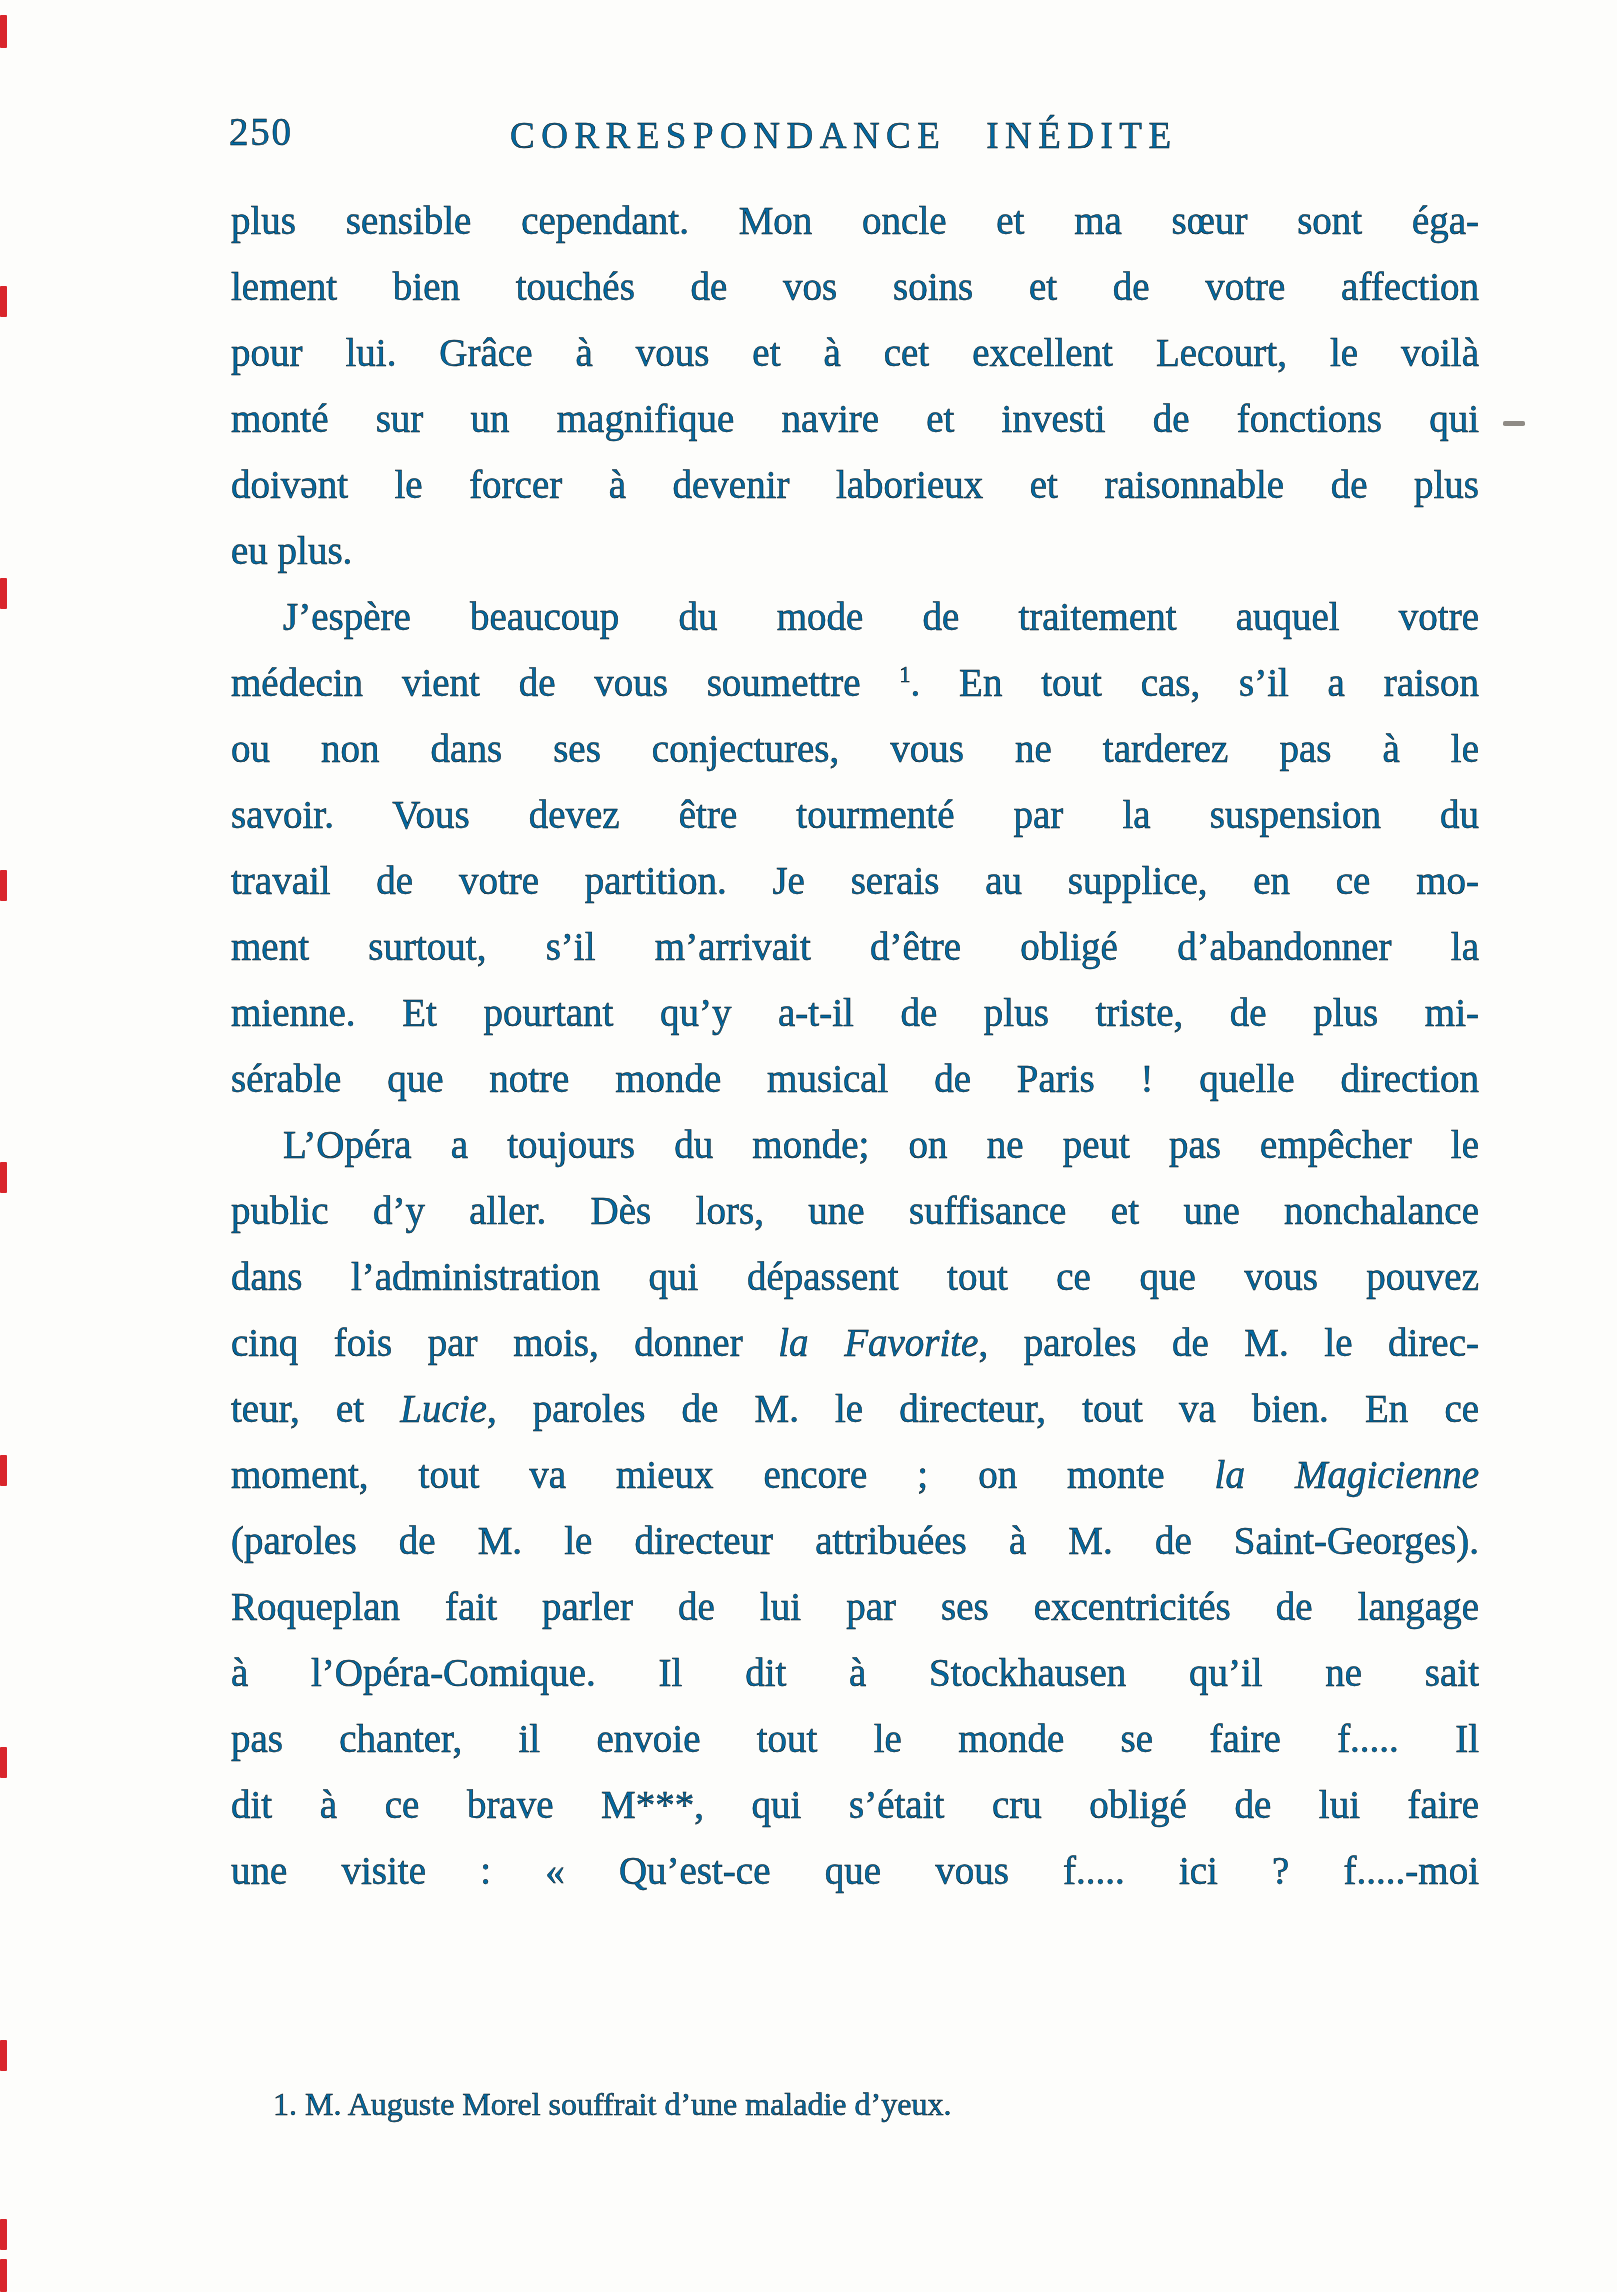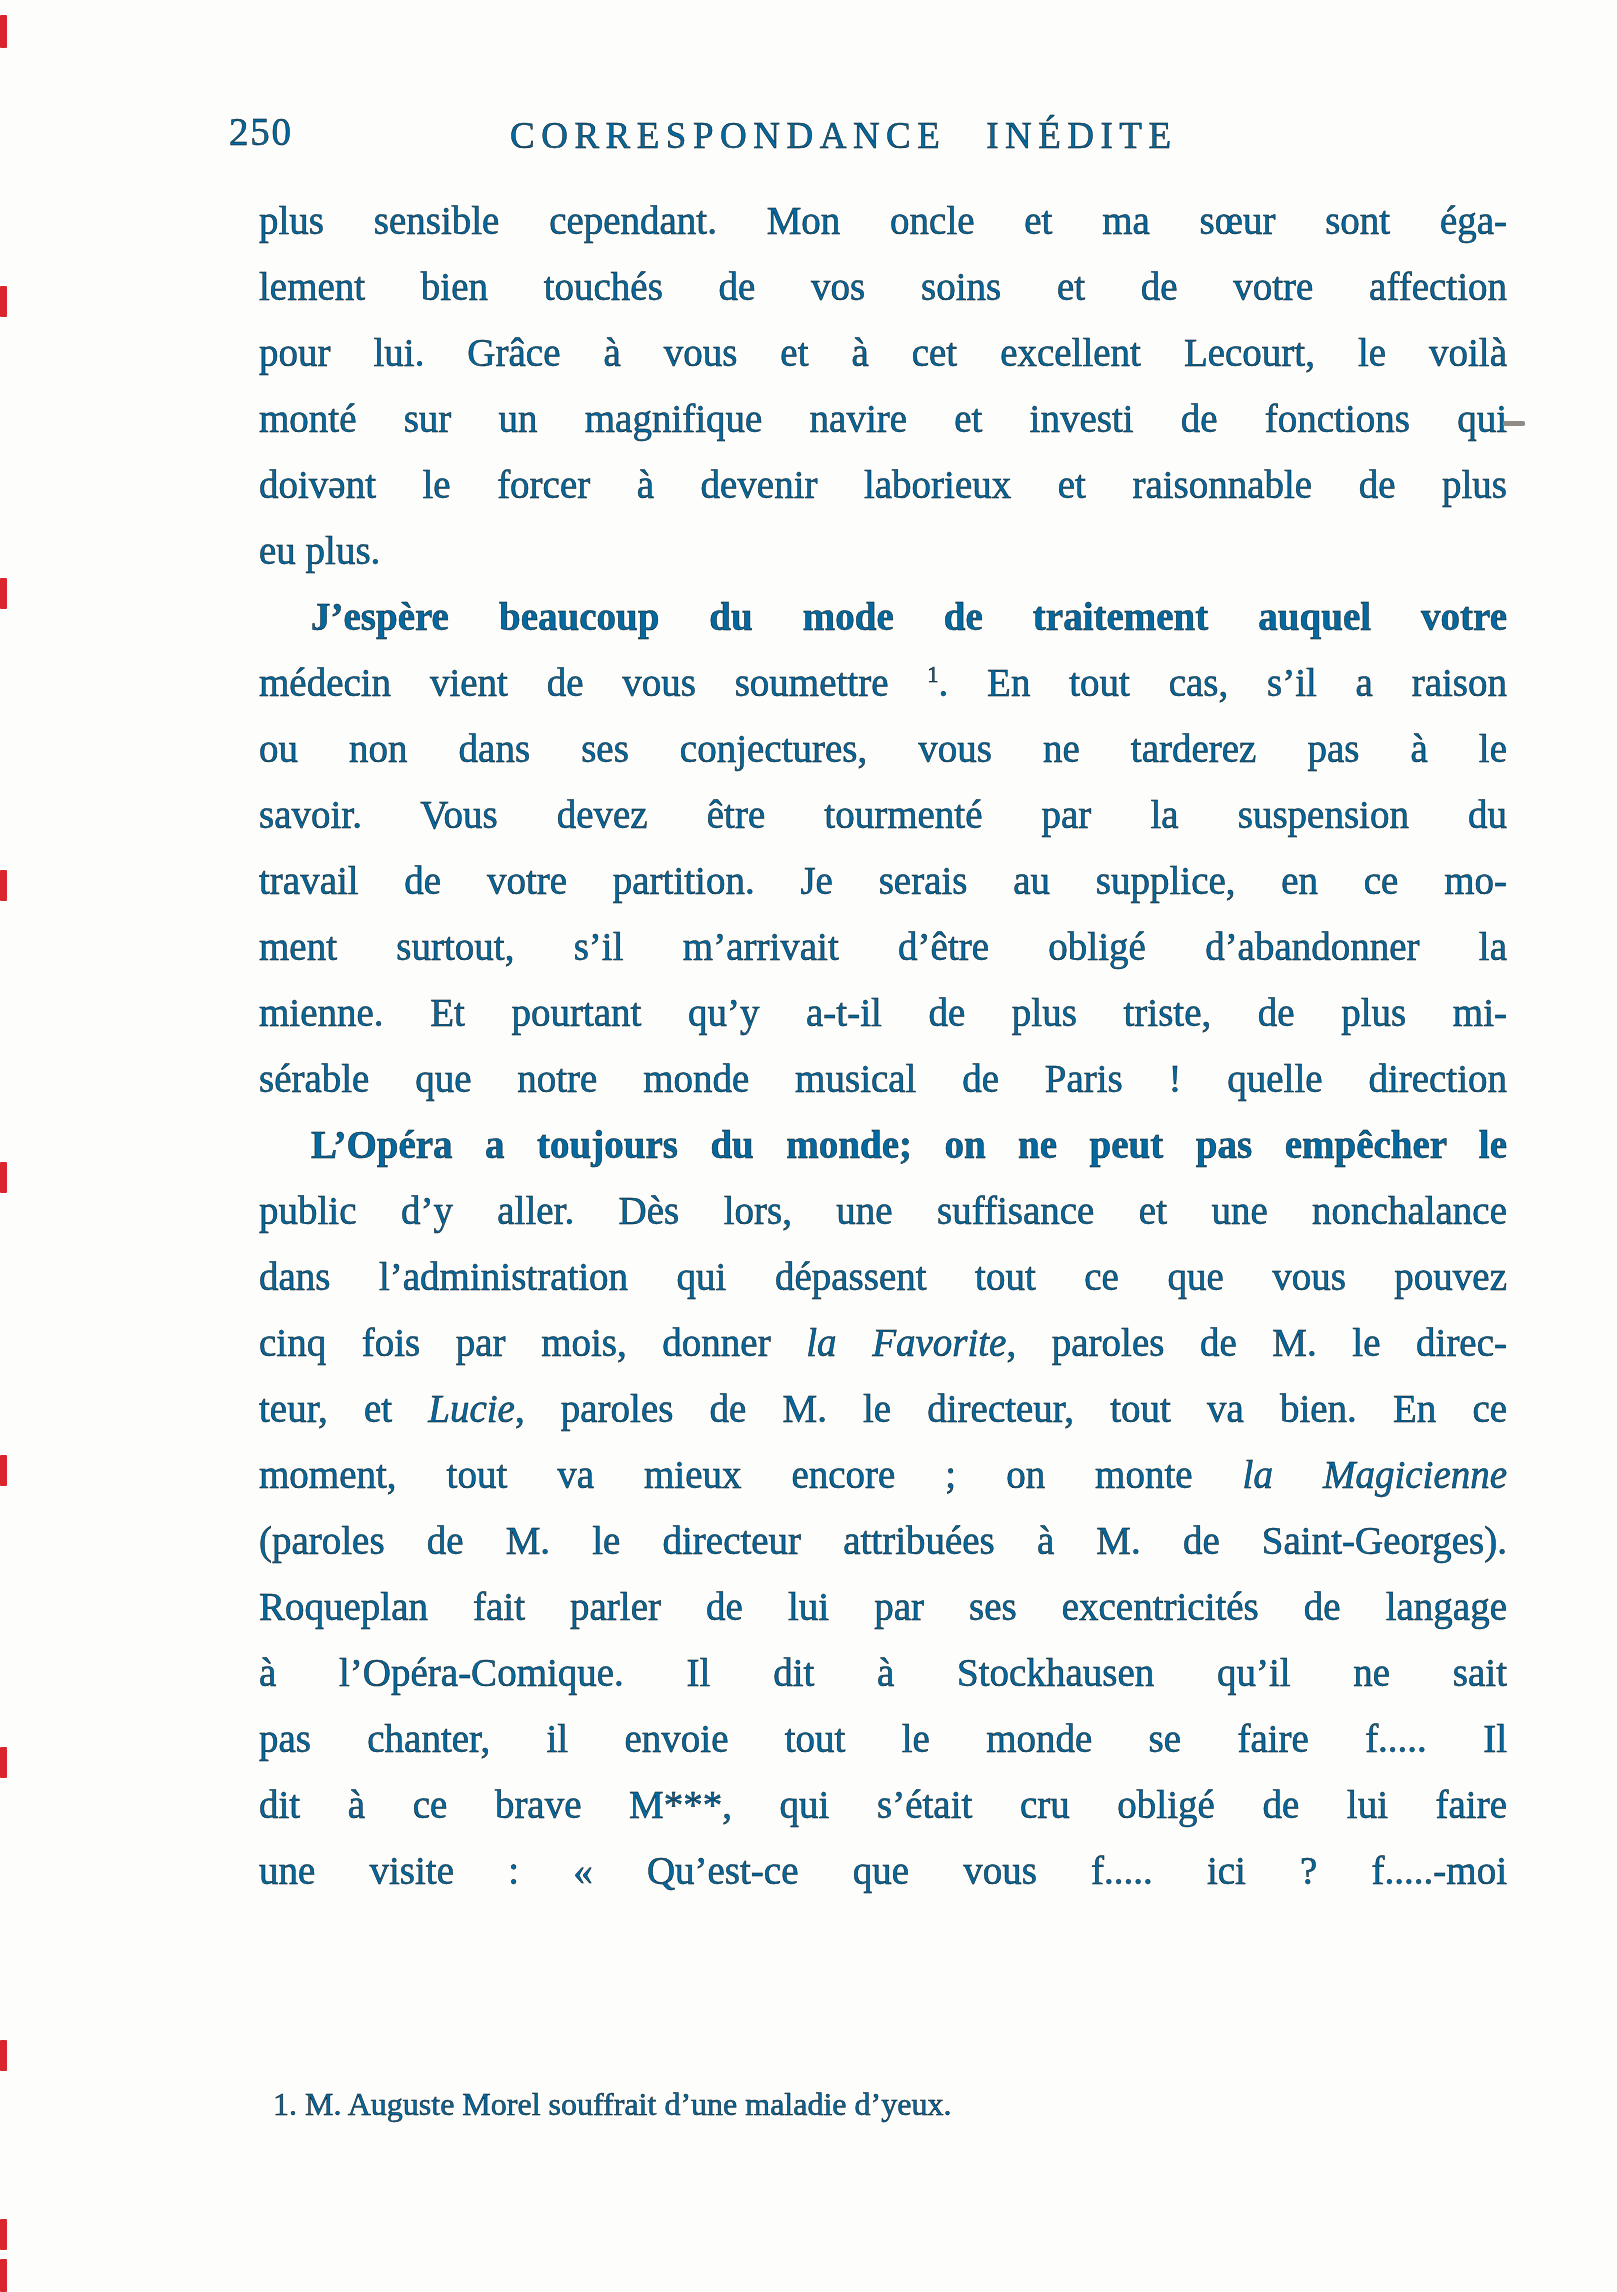--- a/index.html
+++ b/index.html
@@ -38,37 +38,35 @@
     letter-spacing: 6.5px;
     word-spacing: 24px;
     white-space: nowrap;
   }
   .body-text {
     position: absolute;
     left: 231px;
     top: 188px;
     width: 1248px;
     font-size: 39px;
-    margin-left: 28px;
   }
   .line {
     height: 66px;
     line-height: 66px;
     text-align: justify;
     text-align-last: justify;
     white-space: normal;
     overflow: hidden;
   }
   .line.endpara {
     text-align: left;
     text-align-last: left;
   }
   .line.indent {
     padding-left: 52px;
-    font-weight: bold;
   }
   .it {
     font-style: italic;
   }
   .sup {
     vertical-align: super;
     font-size: 0.58em;
     line-height: 0;
   }
   .footnote {

